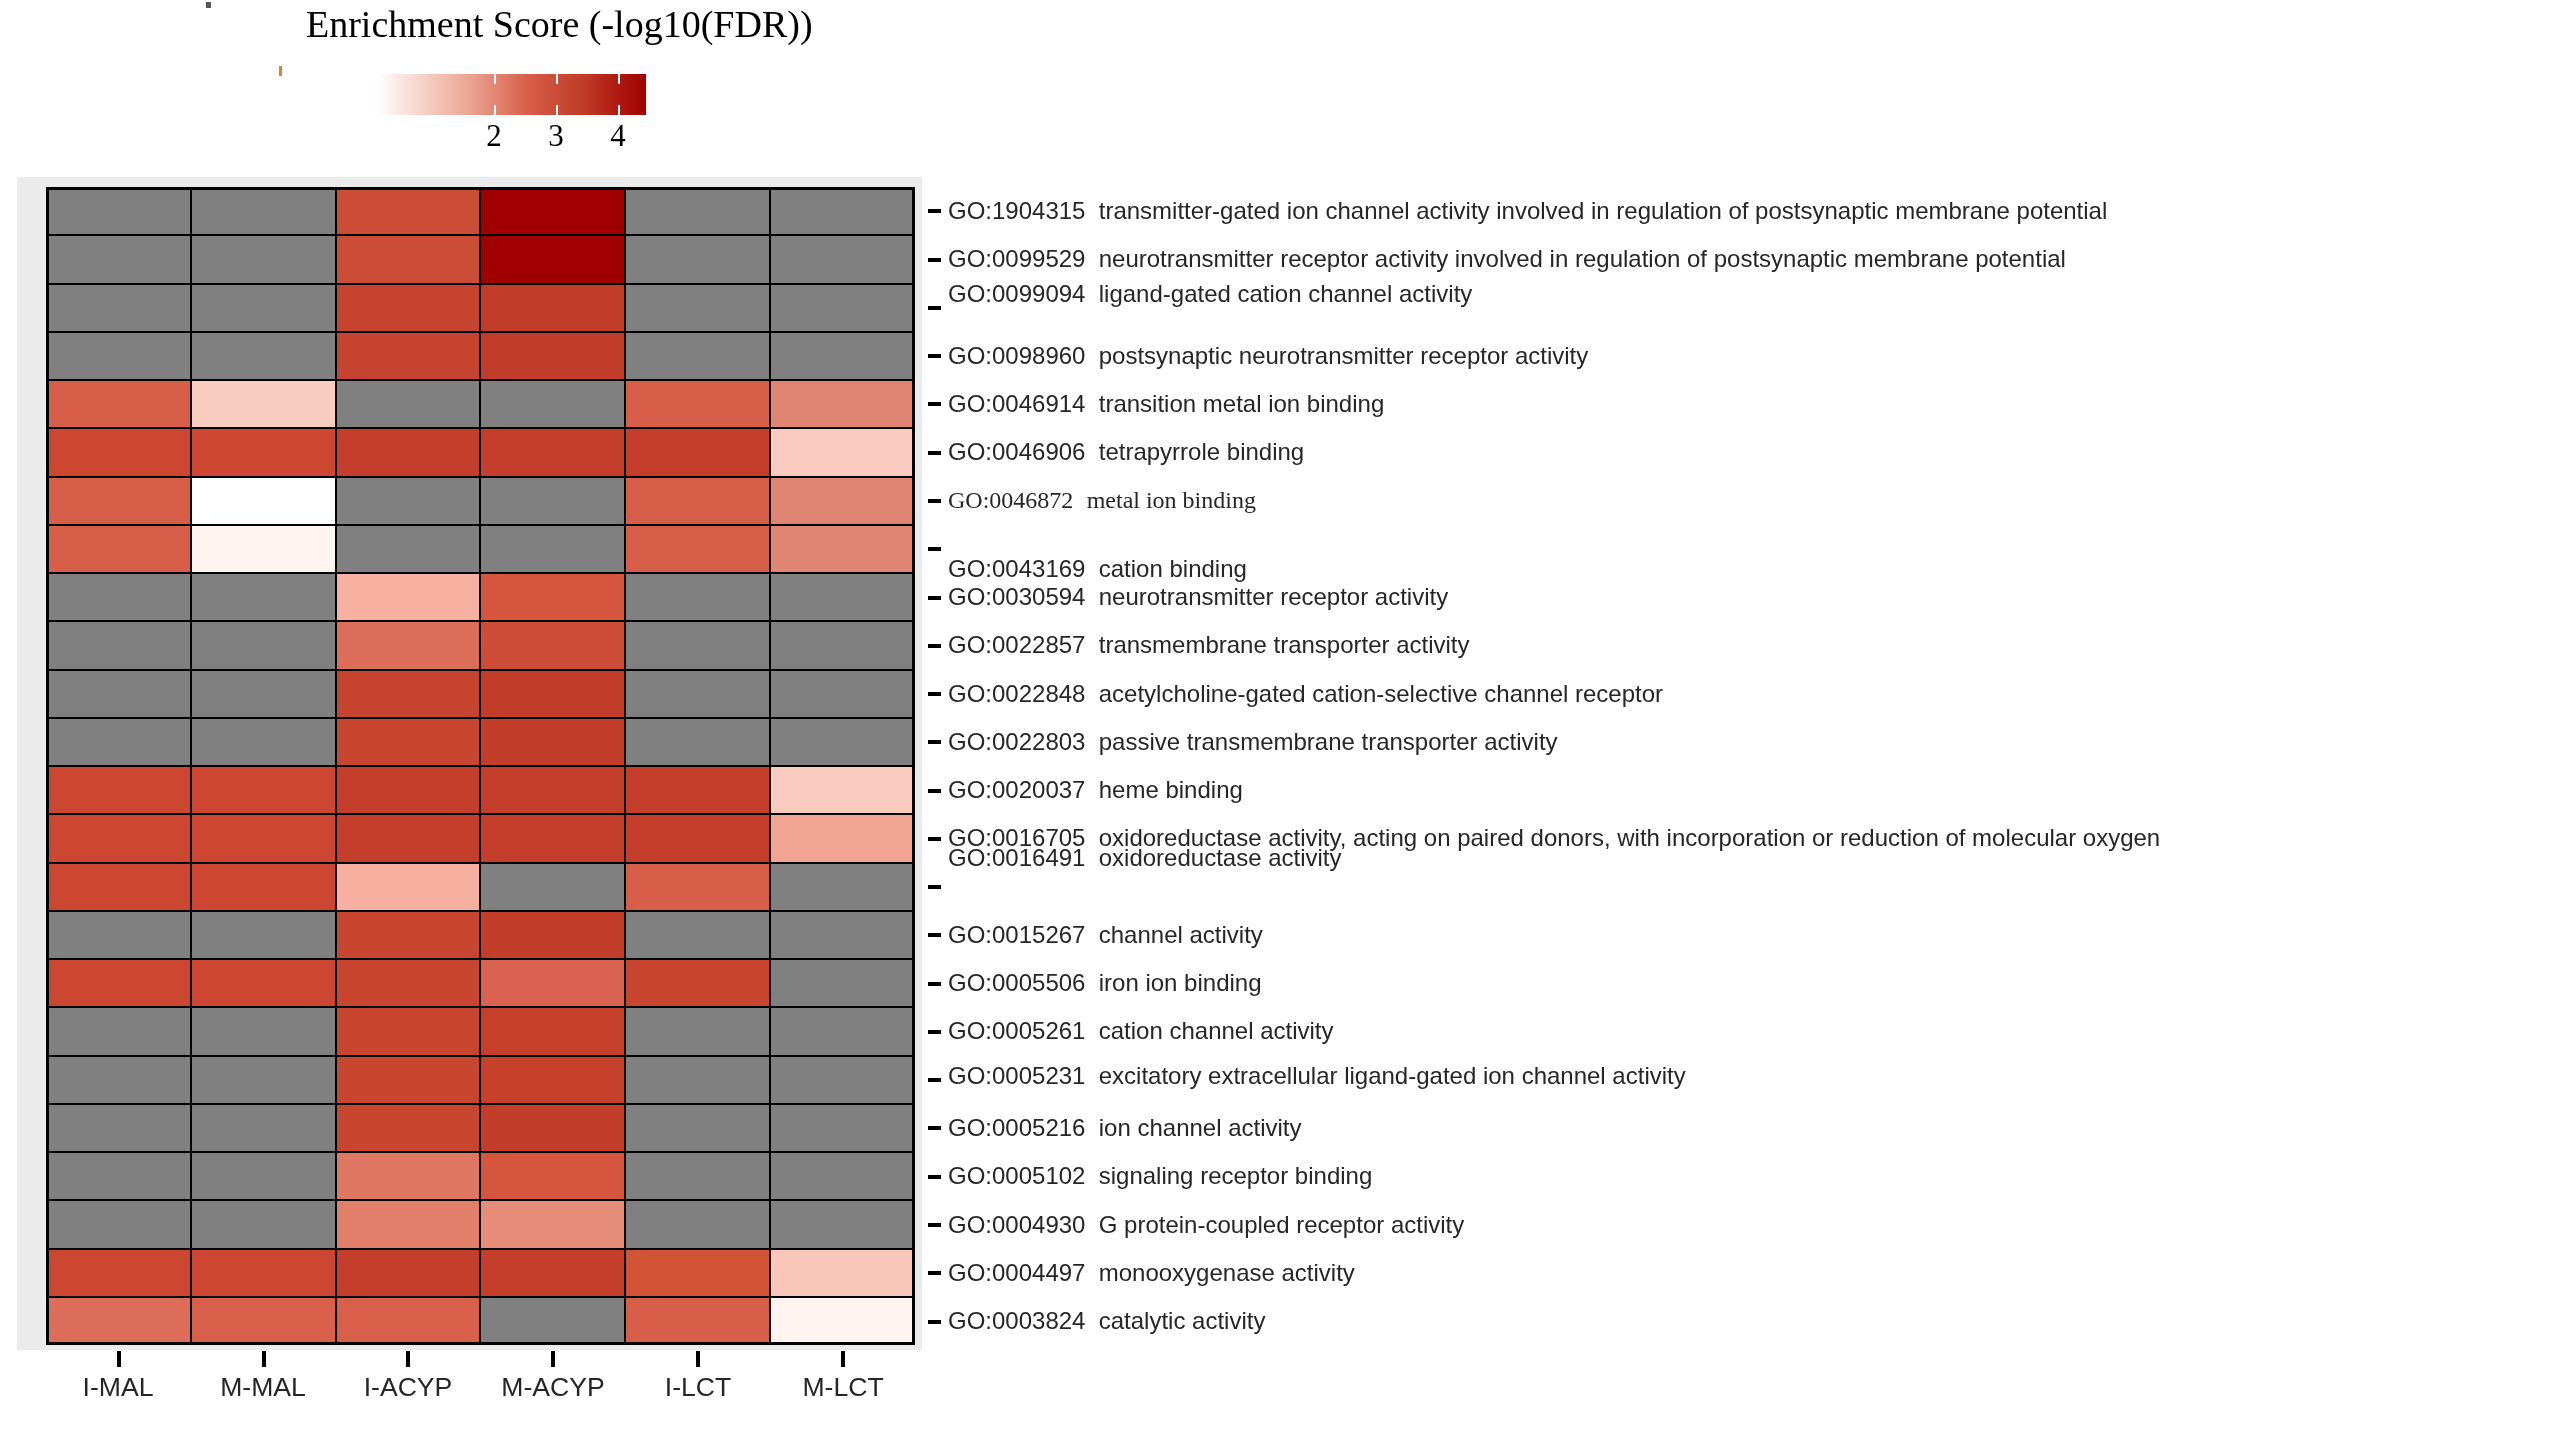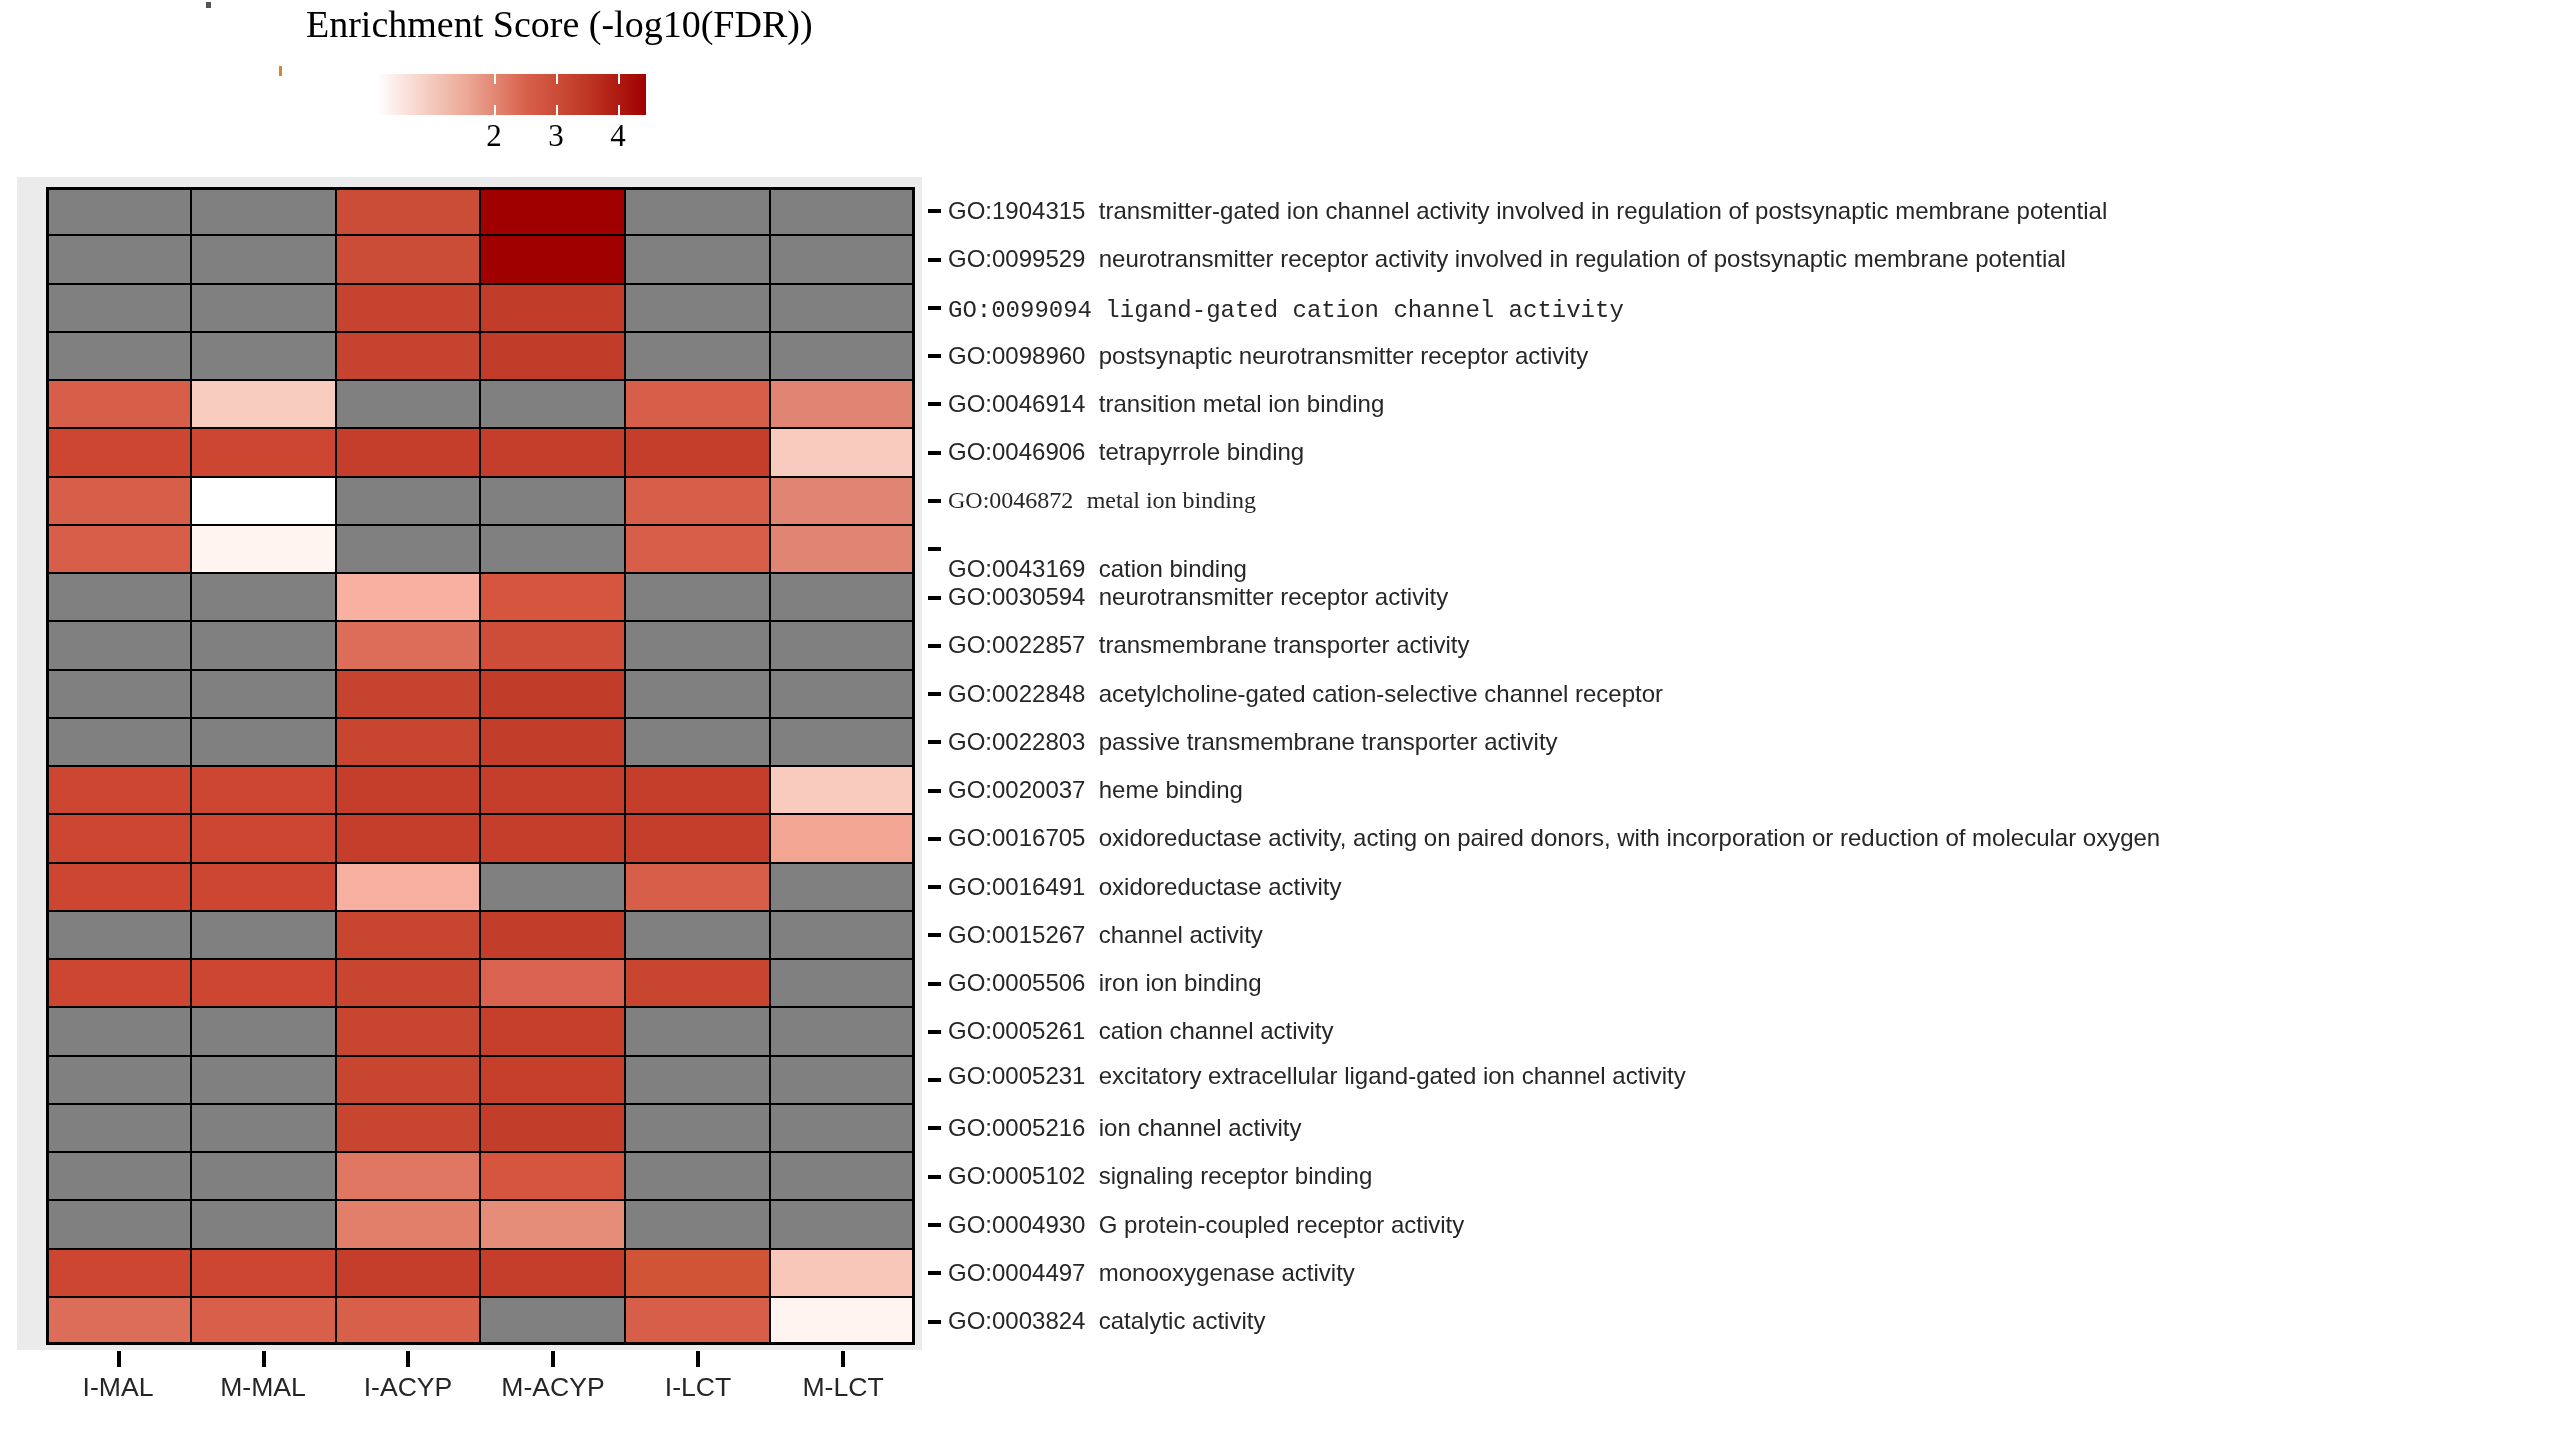--- a/index.html
+++ b/index.html
@@ -252,21 +252,21 @@
     <div class="cell" style="background: rgb(255, 244, 240);"></div>
   </div>
 <div id="grid-outline"></div>
 
 <div id="y-axis">
     <div class="ytick" style="top: 209px;"></div>
     <div class="ylabel" style="top: 211px;"><span class="go-id">GO:1904315</span><span class="go-name">transmitter-gated ion channel activity involved in regulation of postsynaptic membrane potential</span></div>
     <div class="ytick" style="top: 258px;"></div>
     <div class="ylabel" style="top: 259px;"><span class="go-id">GO:0099529</span><span class="go-name">neurotransmitter receptor activity involved in regulation of postsynaptic membrane potential</span></div>
     <div class="ytick" style="top: 306px;"></div>
-    <div class="ylabel" style="top: 310px; font-family: Liberation Mono, monospace;"><span class="go-id">GO:0099094</span><span class="go-name">ligand-gated cation channel activity</span></div>
+    <div class="ylabel" style="top: 294px;"><span class="go-id">GO:0099094</span><span class="go-name">ligand-gated cation channel activity</span></div>
     <div class="ytick" style="top: 354px;"></div>
     <div class="ylabel" style="top: 356px;"><span class="go-id">GO:0098960</span><span class="go-name">postsynaptic neurotransmitter receptor activity</span></div>
     <div class="ytick" style="top: 402px;"></div>
     <div class="ylabel" style="top: 404px;"><span class="go-id">GO:0046914</span><span class="go-name">transition metal ion binding</span></div>
     <div class="ytick" style="top: 451px;"></div>
     <div class="ylabel" style="top: 452px;"><span class="go-id">GO:0046906</span><span class="go-name">tetrapyrrole binding</span></div>
     <div class="ytick" style="top: 499px;"></div>
     <div class="ylabel" style="top: 500px; font-family: Liberation Serif, serif;"><span class="go-id">GO:0046872</span><span class="go-name">metal ion binding</span></div>
     <div class="ytick" style="top: 547px;"></div>
     <div class="ylabel" style="top: 549px; margin-top: 20px;"><span class="go-id">GO:0043169</span><span class="go-name">cation binding</span></div>
@@ -276,21 +276,21 @@
     <div class="ylabel" style="top: 645px;"><span class="go-id">GO:0022857</span><span class="go-name">transmembrane transporter activity</span></div>
     <div class="ytick" style="top: 692px;"></div>
     <div class="ylabel" style="top: 694px;"><span class="go-id">GO:0022848</span><span class="go-name">acetylcholine-gated cation-selective channel receptor</span></div>
     <div class="ytick" style="top: 740px;"></div>
     <div class="ylabel" style="top: 742px;"><span class="go-id">GO:0022803</span><span class="go-name">passive transmembrane transporter activity</span></div>
     <div class="ytick" style="top: 789px;"></div>
     <div class="ylabel" style="top: 790px; text-align: center;"><span class="go-id">GO:0020037</span><span class="go-name">heme binding</span></div>
     <div class="ytick" style="top: 837px;"></div>
     <div class="ylabel" style="top: 838px;"><span class="go-id">GO:0016705</span><span class="go-name">oxidoreductase activity, acting on paired donors, with incorporation or reduction of molecular oxygen</span></div>
     <div class="ytick" style="top: 885px;"></div>
-    <div class="ylabel" style="top: 887px;"><span class="go-id">GO:0016491</span><span class="go-name">oxidoreductase activity</span></div>
+    <div class="ylabel" style="top: 858px;"><span class="go-id">GO:0016491</span><span class="go-name">oxidoreductase activity</span></div>
     <div class="ytick" style="top: 933px;"></div>
     <div class="ylabel" style="top: 935px;"><span class="go-id">GO:0015267</span><span class="go-name">channel activity</span></div>
     <div class="ytick" style="top: 982px;"></div>
     <div class="ylabel" style="top: 983px;"><span class="go-id">GO:0005506</span><span class="go-name">iron ion binding</span></div>
     <div class="ytick" style="top: 1030px;"></div>
     <div class="ylabel" style="top: 1031px;"><span class="go-id">GO:0005261</span><span class="go-name">cation channel activity</span></div>
     <div class="ytick" style="top: 1078px;"></div>
     <div class="ylabel" style="top: 1076px;"><span class="go-id">GO:0005231</span><span class="go-name">excitatory extracellular ligand-gated ion channel activity</span></div>
     <div class="ytick" style="top: 1126px;"></div>
     <div class="ylabel" style="top: 1128px; text-align: center;"><span class="go-id">GO:0005216</span><span class="go-name">ion channel activity</span></div>

